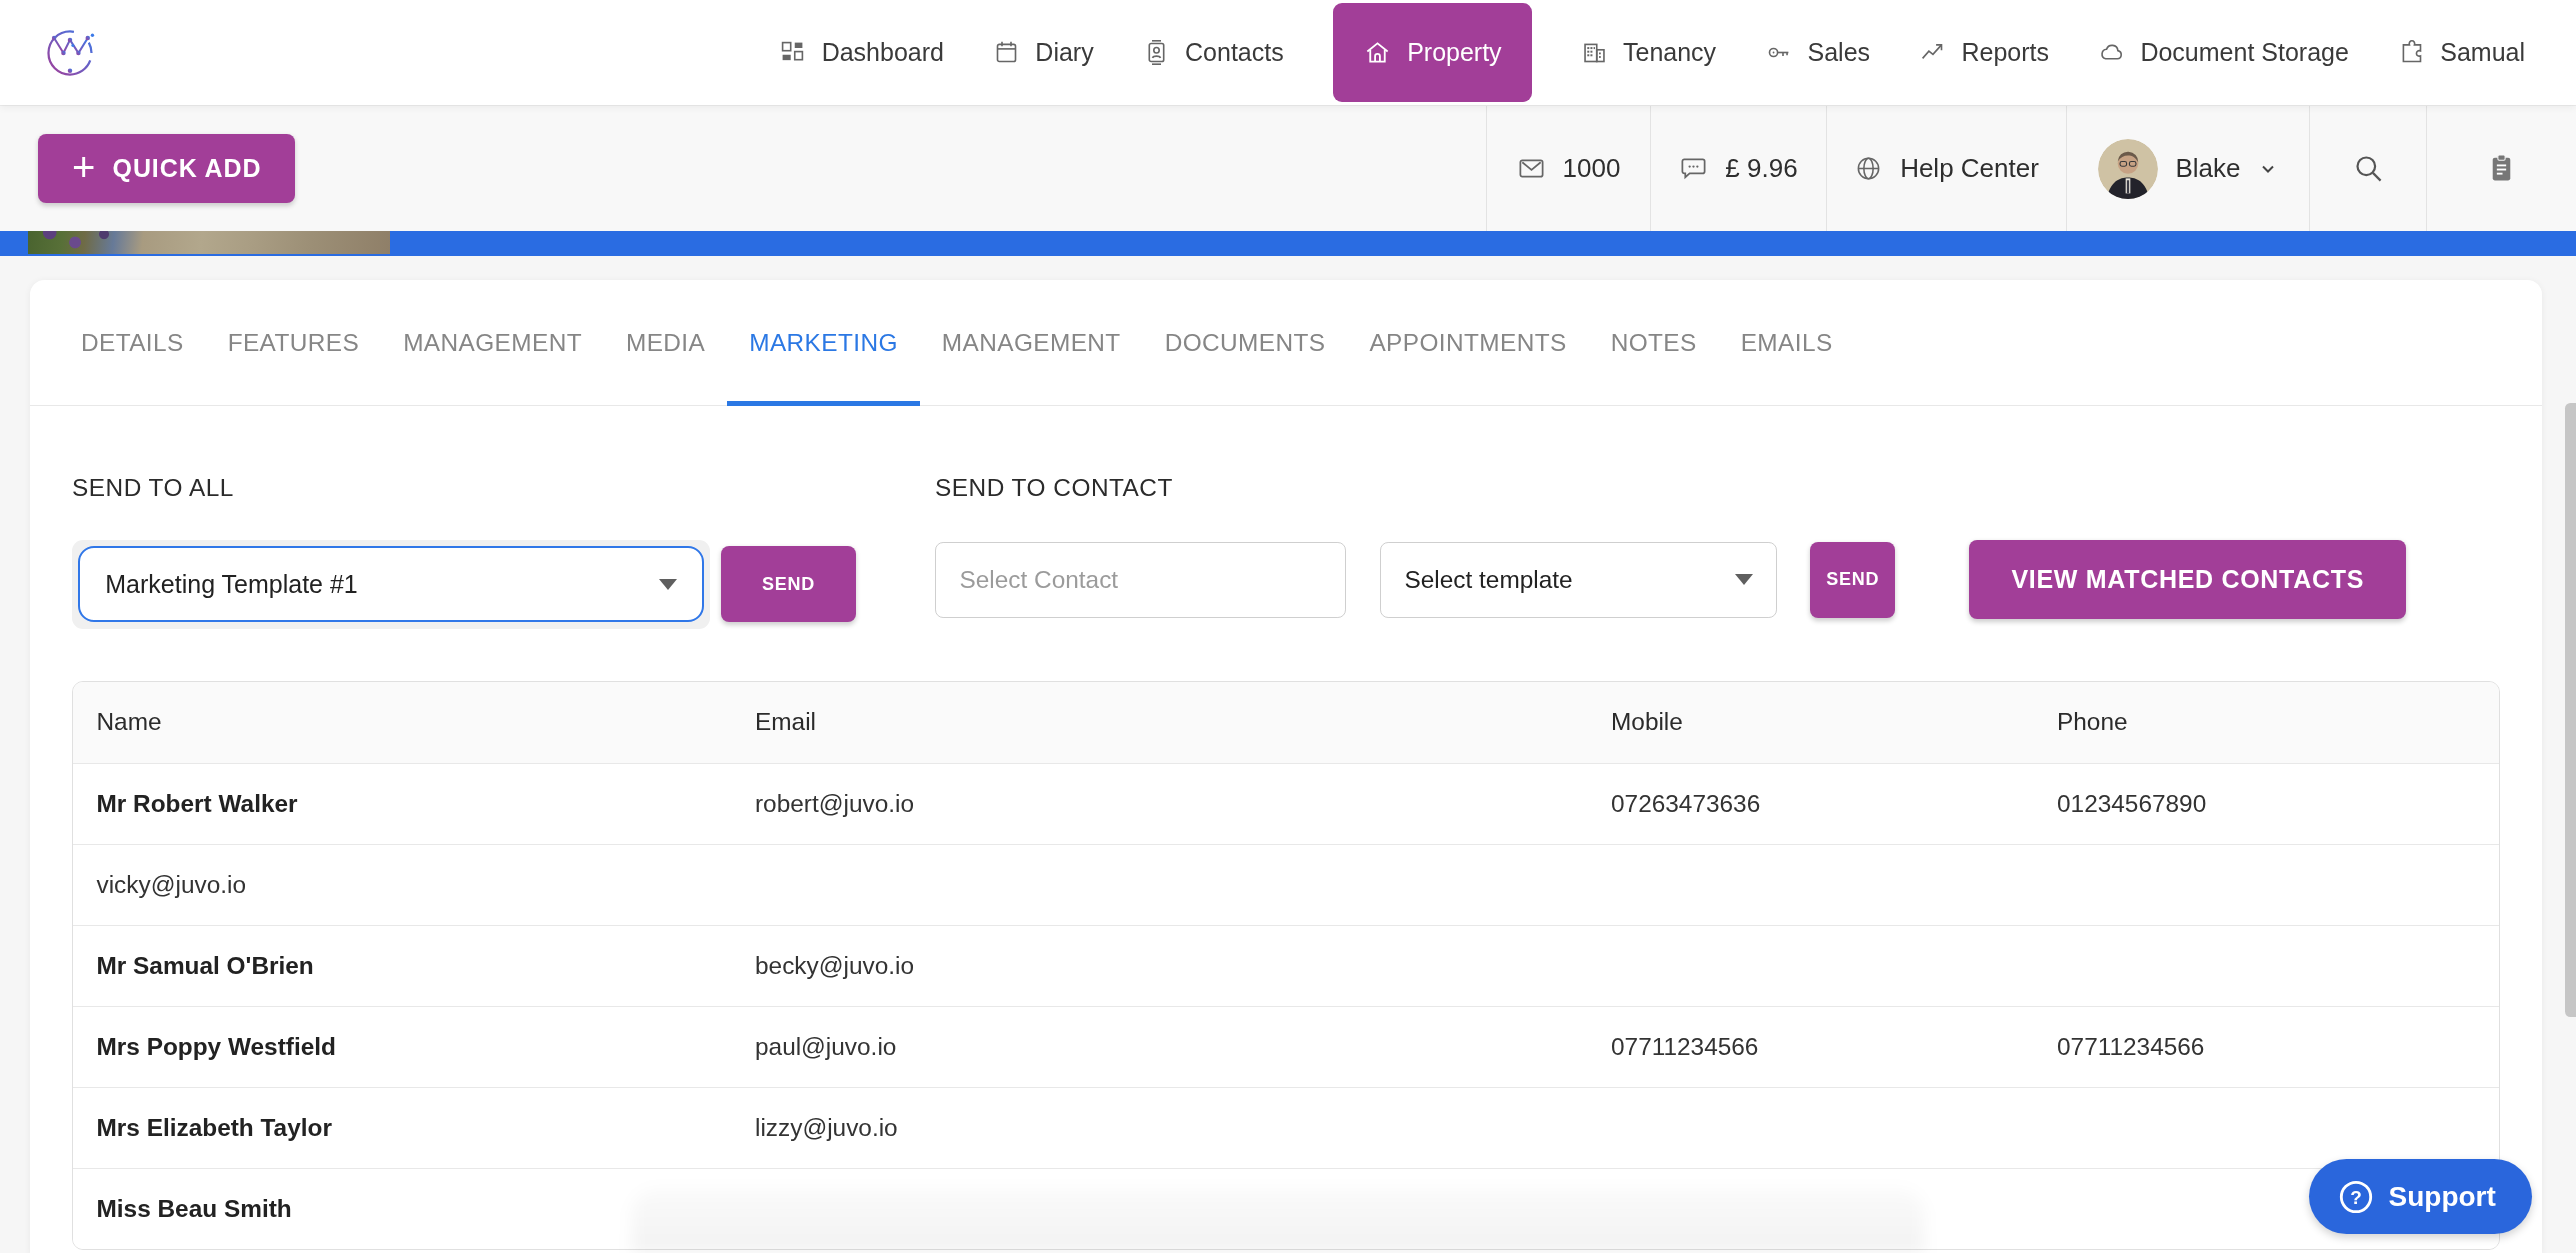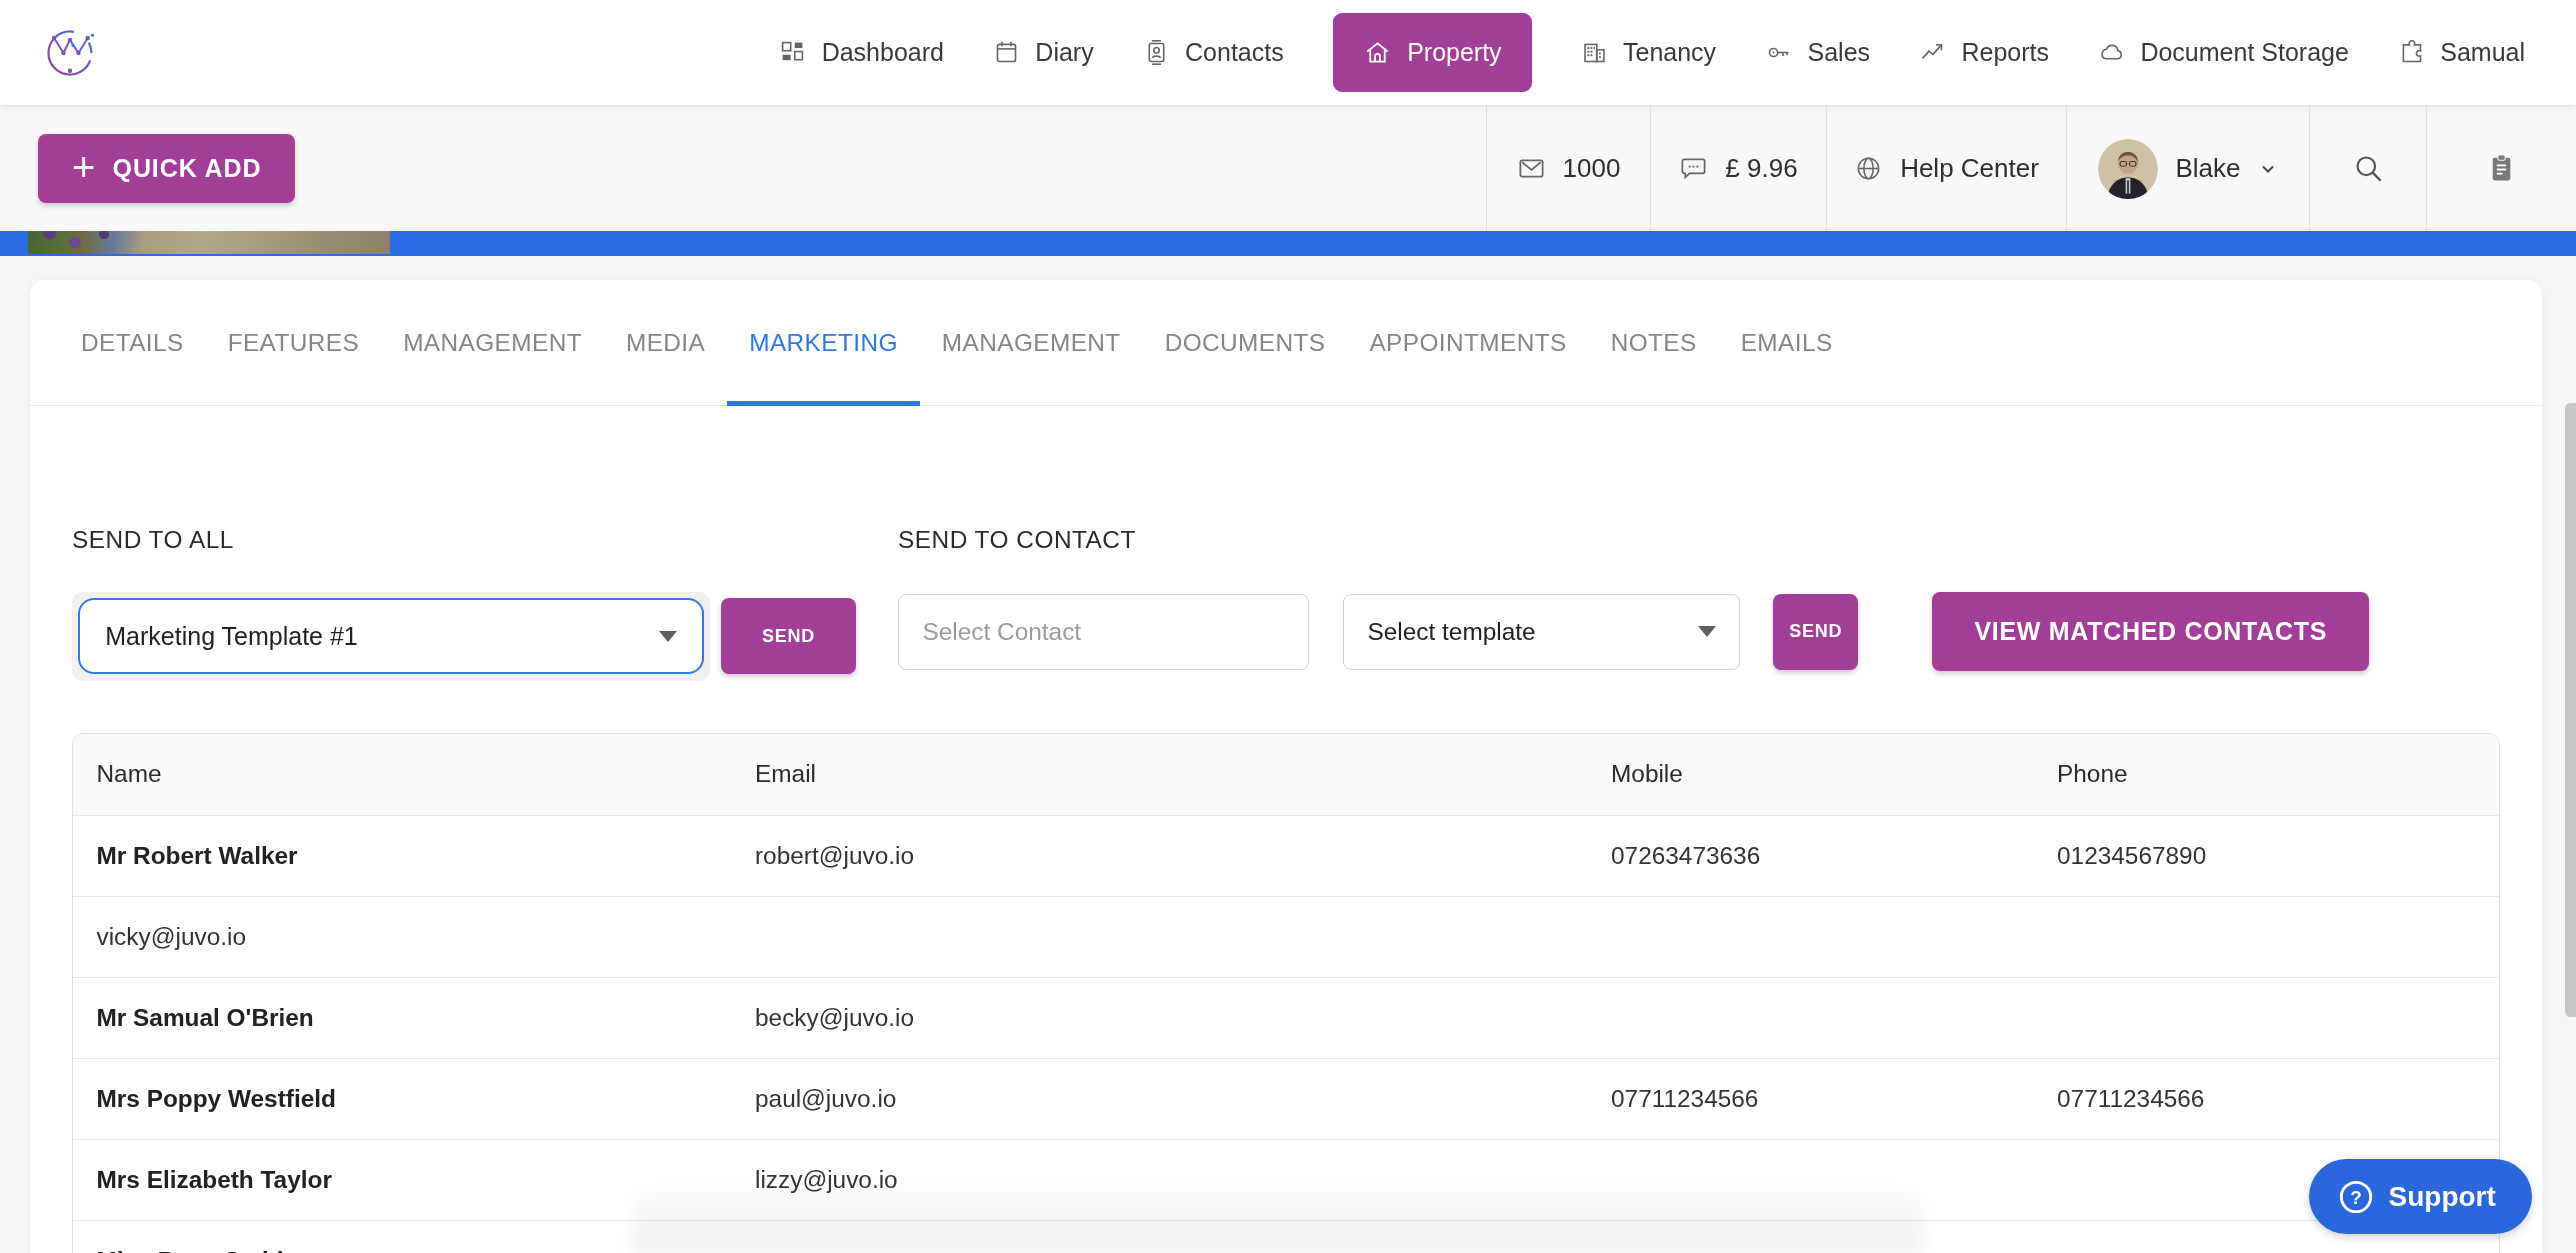--- a/index.html
+++ b/index.html
@@ -9,21 +9,21 @@
 
   
   .navbar { position:absolute; left:0; top:0; width:100%; height:105px; background:#fff;
     display:flex; align-items:center; padding:0 51px 0 41px;
     box-shadow:0 2.7px 7.2px rgba(0,0,0,.05); z-index:30; }
   .logo { width:58px; height:58px; cursor:pointer; }
   .nav-items { margin-left:auto; display:flex; align-items:center; gap:49px; }
   .nav-item { display:flex; align-items:center; gap:15.4px; font-size:25px; color:#3a3a3a;
     cursor:pointer; white-space:nowrap; }
   .nav-item svg { display:block; }
-  .nav-item.active { background:#a23e98; color:#fff; height:79px; padding:0 30px;
+  .nav-item.active { background:#a23e98; color:#fff; height:99px; padding:0 30px;
     border-radius:9px; }
 
   
   .toolbar { position:absolute; left:0; top:105px; width:100%; height:126px; background:#f8f8f8;
     border-top:0.9px solid #ececec; display:flex; align-items:center; z-index:20; }
   .btn { border:none; cursor:pointer; font-family:inherit; }
   .quick-add { margin-left:38px; height:69px; padding:0 34px; background:#a23e98; color:#fff;
     border-radius:8.1px; font-size:25px; font-weight:600; letter-spacing:0.9px; display:flex;
     align-items:center; gap:16.3px; box-shadow:0 2.7px 5.4px rgba(0,0,0,.18); }
   .quick-add .plus { font-size:40px; font-weight:300; line-height:0; margin-top:-3.6px; }
@@ -50,21 +50,21 @@
     border-radius:14.5px 14.5px 0 0; box-shadow:0 1.8px 7.2px rgba(0,0,0,.06); z-index:10; }
   .tabs { display:flex; align-items:stretch; height:126px; padding:0 0 0 29px;
     border-bottom:0.9px solid #e8e8e8; }
   .tab { position:relative; display:flex; align-items:center; padding:0 22px; font-size:24.4px;
     letter-spacing:0.4px; color:#868686; cursor:pointer; white-space:nowrap; }
   .tab.active { color:#2b78e4; }
   .tab.active::after { content:""; position:absolute; left:0; right:0; bottom:-0.9px; height:5.4px;
     background:#2b78e4; }
 
   .content { padding:0 42px; }
-  .mk-cols { display:flex; margin-top:120px; }
+  .mk-cols { display:flex; margin-top:68px;gap:37px; }
   .mk-col1 { flex:none; width:797px; margin-right:29px; }
   .mk-label { font-size:24.4px; letter-spacing:0.5px; color:#2b2b2b; font-weight:500;
     margin-bottom:38px; }
   .ctrl-row { display:flex; align-items:center; }
   .select-wrap { background:#f0f0f0; border-radius:11px; padding:6.3px; width:638px; flex:none; }
   .select-focus { height:76px; background:#fff; border:2.7px solid #3077e8; border-radius:16px;
     display:flex; align-items:center; padding:0 25px; font-size:25px; color:#222; cursor:pointer; }
   .tri { width:0; height:0; border-left:9px solid transparent; border-right:9px solid transparent;
     border-top:11px solid #5f5f5f; margin-left:auto; }
   .send-btn { height:76px; min-width:135px; padding:0 22px; margin-left:11px; background:#a23e98;

